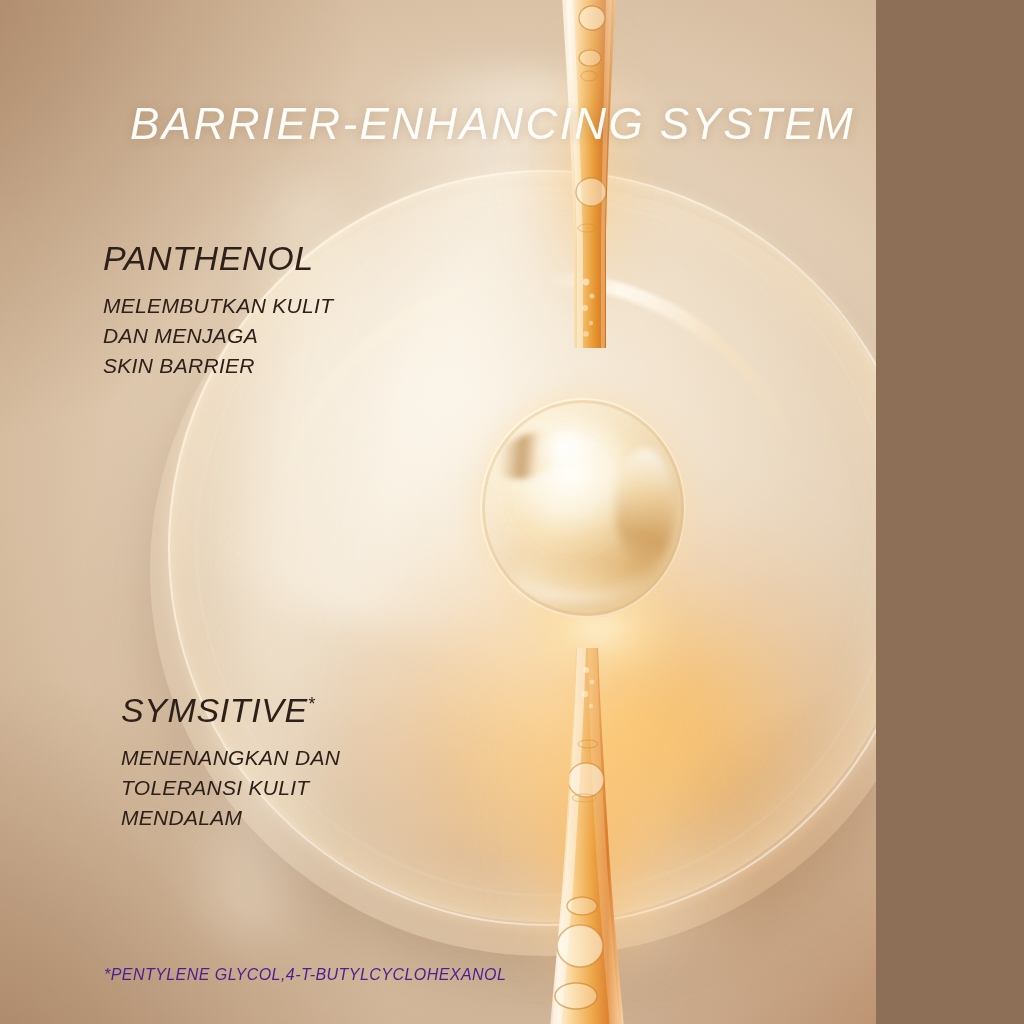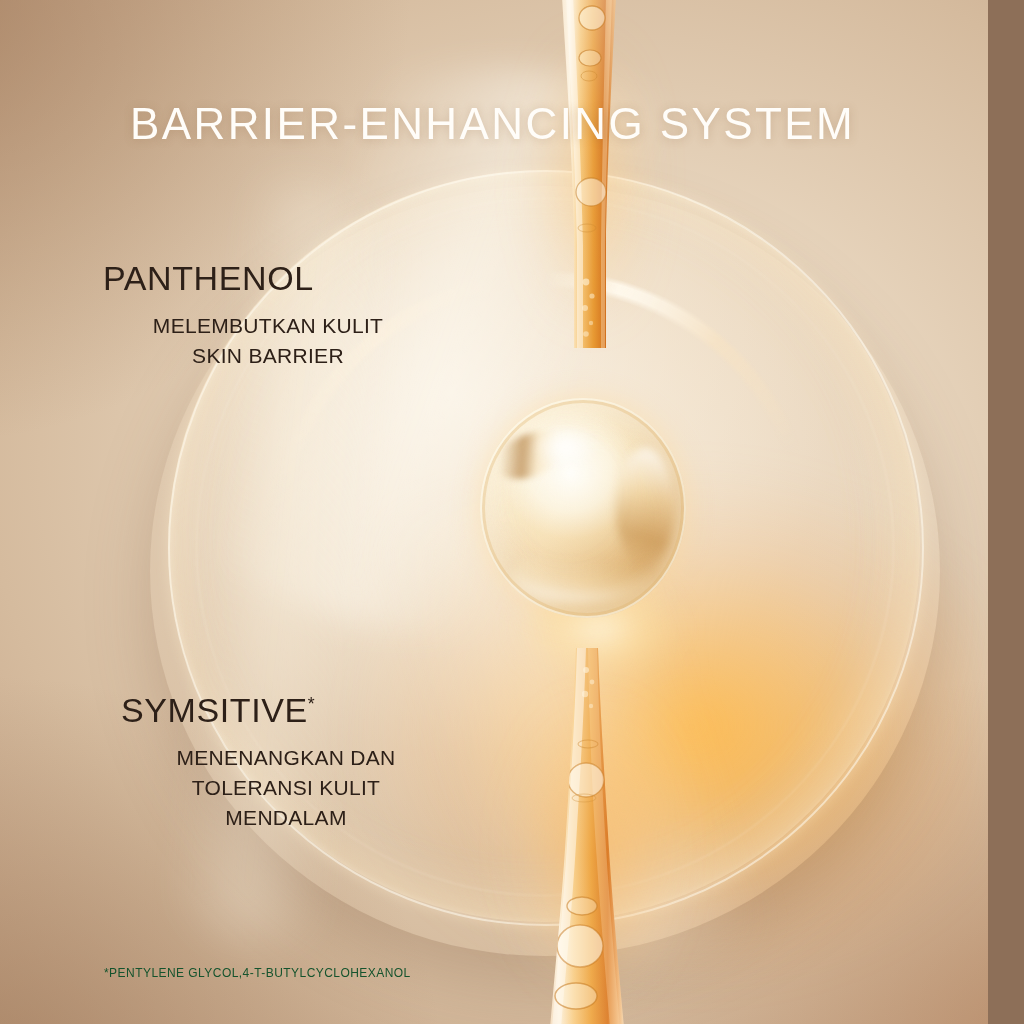--- a/index.html
+++ b/index.html
@@ -7,24 +7,25 @@
     margin: 0;
     padding: 0;
     background: #8d6f58;
   }
   body {
     font-family: "Liberation Sans", sans-serif;
   }
 
   #stage {
     position: relative;
-    width: 988px;
+    width: 876px;
     height: 1024px;
     overflow: hidden;
     background: #c0a084;
+    font-style: italic;
   }
 
   
   .bg-base {
     position: absolute;
     inset: 0;
     background:
       radial-gradient(115% 95% at 62% 45%, #f0e2cf 0%, #e6d3bb 28%, #d5bb9e 55%, #c3a285 78%, #b28f70 100%);
   }
   .bg-warm-wash {
@@ -270,32 +271,32 @@
     vertical-align: super;
     line-height: 0;
   }
   .block-body {
     color: #2d2018;
     font-size: 21px;
     font-weight: 400;
     letter-spacing: 0.3px;
     line-height: 1.42;
   }
-  .block-body div { white-space: nowrap; text-align: center; }
-
-  #block-panthenol   { top: 240px; margin-top: 20px; }
+  .block-body div { white-space: nowrap; }
+
+  #block-panthenol   { top: 240px; }
   #block-hyaluronate { top: 480px; }
   #block-symsitive   { top: 692px; margin-left: 18px; }
 
   .footnote {
     position: absolute;
     left: 104px;
     top: 966px;
-    color: #14532d;
-    font-size: 12px;
+    color: #4c1d95;
+    font-size: 16px;
     letter-spacing: 0.45px;
     white-space: nowrap;
   }
 </style>
 </head>
 <body>
 
 <div id="stage">
 
   <div class="bg-base"></div>
@@ -416,20 +417,21 @@
       </g>
     </svg>
   </div>
 
   <div class="title">BARRIER-ENHANCING SYSTEM</div>
 
   <div class="block" id="block-panthenol">
     <h2 class="block-heading"><span>PANTHENOL</span></h2>
     <div class="block-body">
       <div>MELEMBUTKAN KULIT</div>
+      <div>DAN MENJAGA</div>
       <div>SKIN BARRIER</div>
     </div>
   </div>
 
 
   <div class="block" id="block-symsitive">
     <h2 class="block-heading"><span>SYMSITIVE</span><sup>*</sup></h2>
     <div class="block-body">
       <div>MENENANGKAN DAN</div>
       <div>TOLERANSI KULIT</div>

